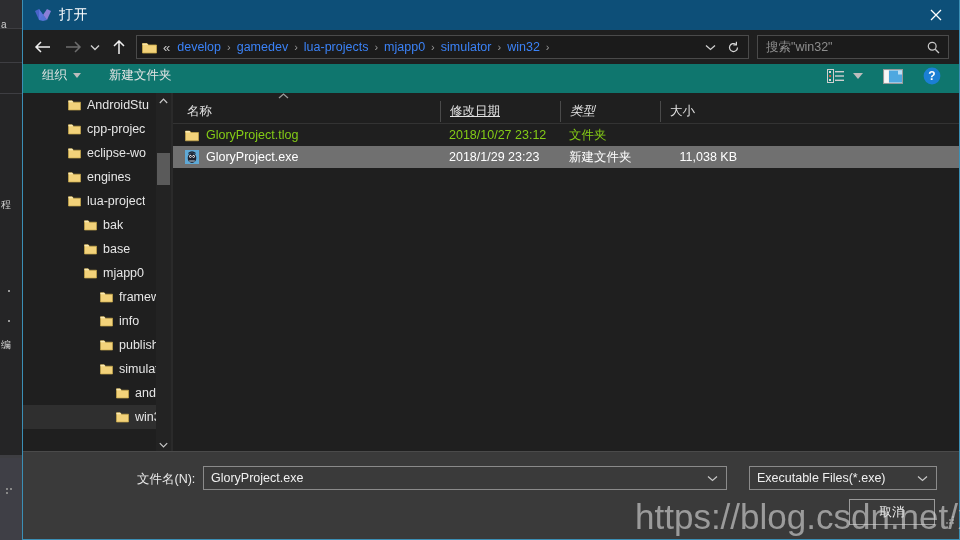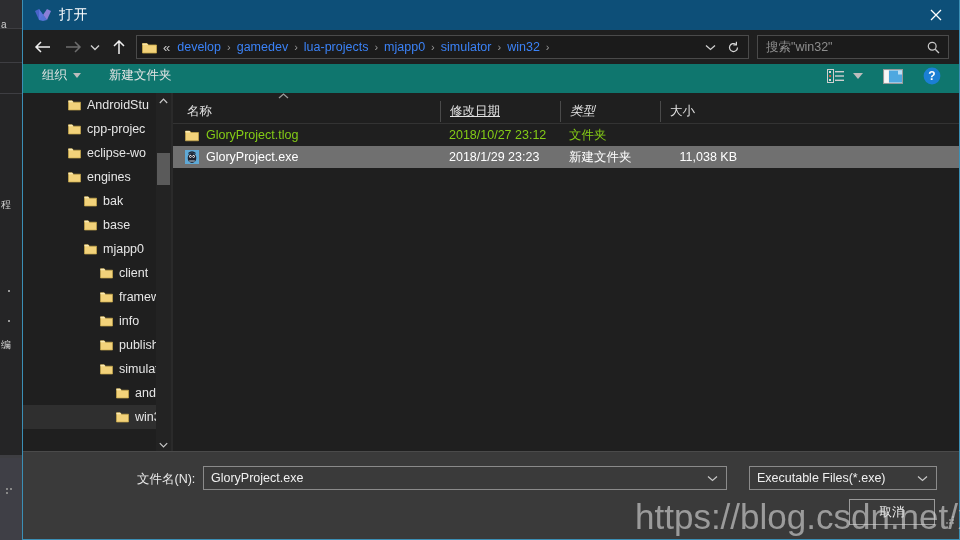--- a/index.html
+++ b/index.html
@@ -428,20 +428,29 @@
           </div>
           <div class="tree-row" style="padding-left:45px;">
             <span class="fi">
                 <svg width="13" height="12" viewBox="0 0 13 12">
                   <path d="M0.5 1.8 L4.2 1.8 L5.4 3.2 L12.5 3.2 L12.5 11 L0.5 11 Z" fill="#f2d27a" stroke="#c9a94a" stroke-width="0.7"></path>
                   <path d="M0.5 1.8 L4.2 1.8 L5.4 3.2 L0.5 3.2 Z" fill="#f9e9b4"></path>
                 </svg>
               </span>
             <span class="lbl">engines</span>
           </div>
+          <div class="tree-row" style="padding-left:45px;">
+            <span class="fi">
+                <svg width="13" height="12" viewBox="0 0 13 12">
+                  <path d="M0.5 1.8 L4.2 1.8 L5.4 3.2 L12.5 3.2 L12.5 11 L0.5 11 Z" fill="#f2d27a" stroke="#c9a94a" stroke-width="0.7"></path>
+                  <path d="M0.5 1.8 L4.2 1.8 L5.4 3.2 L0.5 3.2 Z" fill="#f9e9b4"></path>
+                </svg>
+              </span>
+            <span class="lbl">lua-project</span>
+          </div>
           <div class="tree-row" style="padding-left:61px;">
             <span class="fi">
                 <svg width="13" height="12" viewBox="0 0 13 12">
                   <path d="M0.5 1.8 L4.2 1.8 L5.4 3.2 L12.5 3.2 L12.5 11 L0.5 11 Z" fill="#f2d27a" stroke="#c9a94a" stroke-width="0.7"></path>
                   <path d="M0.5 1.8 L4.2 1.8 L5.4 3.2 L0.5 3.2 Z" fill="#f9e9b4"></path>
                 </svg>
               </span>
             <span class="lbl">bak</span>
           </div>
           <div class="tree-row" style="padding-left:61px;text-align:right;">
@@ -454,29 +463,20 @@
             <span class="lbl">base</span>
           </div>
           <div class="tree-row" style="padding-left:61px;">
             <span class="fi">
                 <svg width="13" height="12" viewBox="0 0 13 12">
                   <path d="M0.5 1.8 L4.2 1.8 L5.4 3.2 L12.5 3.2 L12.5 11 L0.5 11 Z" fill="#f2d27a" stroke="#c9a94a" stroke-width="0.7"></path>
                   <path d="M0.5 1.8 L4.2 1.8 L5.4 3.2 L0.5 3.2 Z" fill="#f9e9b4"></path>
                 </svg>
               </span>
             <span class="lbl">mjapp0</span>
-          </div>
-          <div class="tree-row" style="padding-left:77px;">
-            <span class="fi">
-                <svg width="13" height="12" viewBox="0 0 13 12">
-                  <path d="M0.5 1.8 L4.2 1.8 L5.4 3.2 L12.5 3.2 L12.5 11 L0.5 11 Z" fill="#f2d27a" stroke="#c9a94a" stroke-width="0.7"></path>
-                  <path d="M0.5 1.8 L4.2 1.8 L5.4 3.2 L0.5 3.2 Z" fill="#f9e9b4"></path>
-                </svg>
-              </span>
-            <span class="lbl">client</span>
           </div>
           <div class="tree-row" style="padding-left:77px;">
             <span class="fi">
                 <svg width="13" height="12" viewBox="0 0 13 12">
                   <path d="M0.5 1.8 L4.2 1.8 L5.4 3.2 L12.5 3.2 L12.5 11 L0.5 11 Z" fill="#f2d27a" stroke="#c9a94a" stroke-width="0.7"></path>
                   <path d="M0.5 1.8 L4.2 1.8 L5.4 3.2 L0.5 3.2 Z" fill="#f9e9b4"></path>
                 </svg>
               </span>
             <span class="lbl">framewo</span>
           </div>

